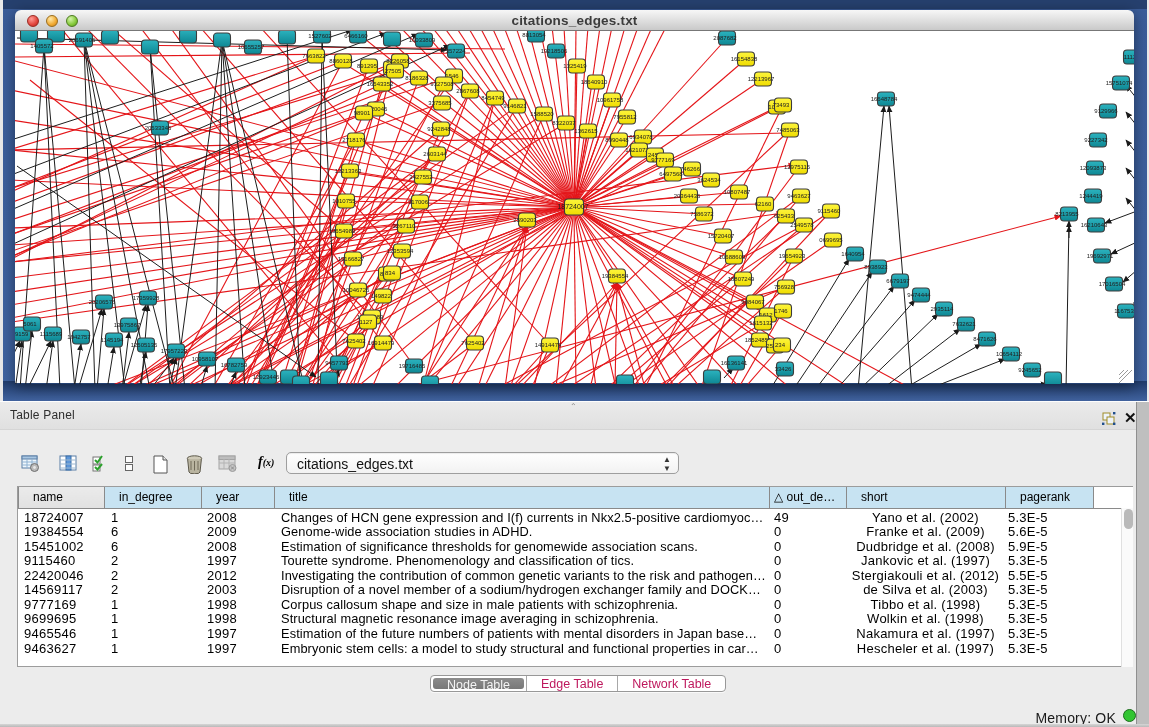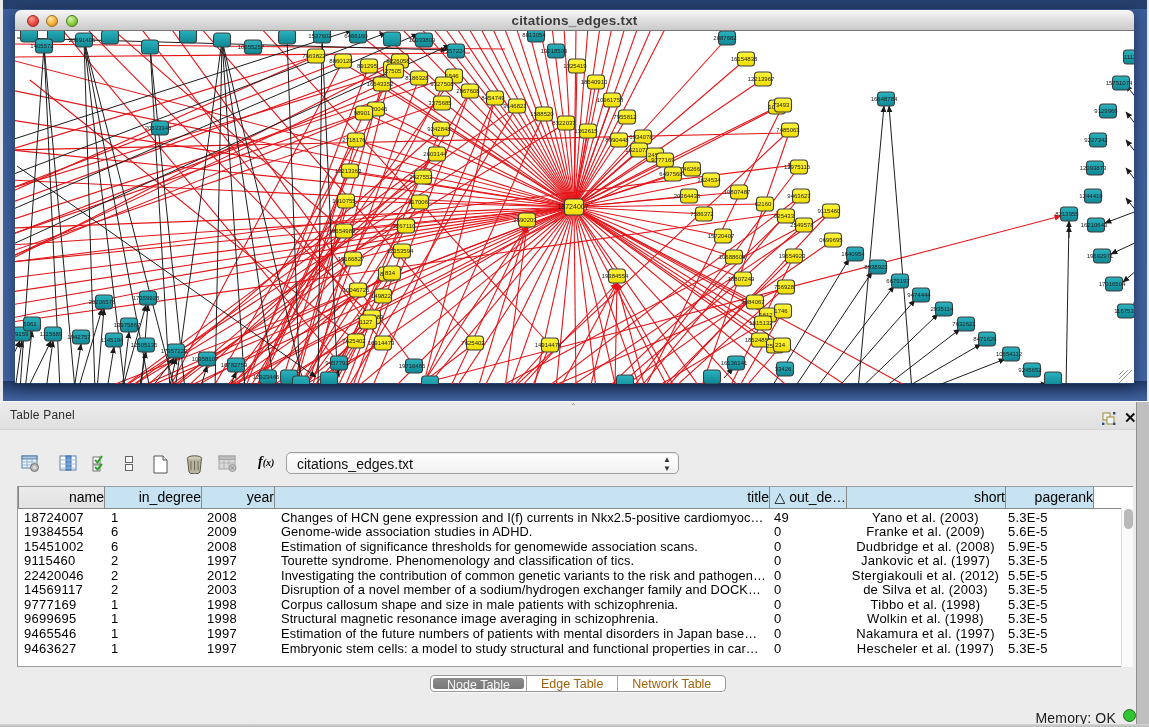--- a/index.html
+++ b/index.html
@@ -25,31 +25,31 @@
 #caret{position:absolute;left:570px;top:0px;font-size:8px;color:#8a8a8a}
 #pfloat{position:absolute;left:1102px;top:10px;width:14px;height:13px}
 #pclose{position:absolute;left:1124px;top:9px;font-size:15px;font-weight:700;color:#111;line-height:14px}
 #toolbar{position:absolute;left:0;top:29px;width:100%;height:55px}
 .ic{position:absolute;top:24px}
 #combo{position:absolute;left:286px;top:21px;width:393px;height:22px;border:1px solid #9e9e9e;border-radius:5px;background:linear-gradient(#ffffff,#f2f2f2);box-shadow:inset 0 1px 1px rgba(0,0,0,.08)}
 #combo .cv{position:absolute;left:10px;top:2.5px;font-size:14px;color:#111}
 #combo .st{position:absolute;right:7px;top:2px;font-size:8px;color:#333;line-height:9px;text-align:center}
 #tblarea{position:absolute;left:17px;top:84px;width:1116px;height:181px;background:#fff;border:1px solid #9c9c9c;border-right:none}
 table{border-collapse:collapse;table-layout:fixed;width:1104px;font-size:13px;color:#000}
-#thdr td{height:21px;background:#c7e3f2;border:1px solid #8a8a8a;border-top:none;text-align:right;font-size:14px;white-space:nowrap;overflow:hidden;padding:0 0 0 14px}#thdr td.c1{background:linear-gradient(#ebebeb,#e1e1e1)}
+#thdr td{height:21px;background:#c7e3f2;border:1px solid #8a8a8a;border-top:none;text-align:left;font-size:12px;white-space:nowrap;overflow:hidden;padding:0 0 0 14px}#thdr td.c1{background:linear-gradient(#ebebeb,#e1e1e1)}
 #thdr td.c8{background:#fff;border:none;border-bottom:1px solid #8a8a8a;padding:0}
 #tbody{margin-top:2px}#tbody tr{height:14.56px}#tbody td{height:auto;line-height:14.56px;padding:0;white-space:nowrap;overflow:hidden;letter-spacing:.25px}
 .c1{width:86px}.c2{width:97px}.c3{width:73px}.c4{width:495px}.c5{width:77px}.c6{width:159px}.c7{width:88px}.c8{width:29px}
 #tbody .c1{padding-left:6px}#tbody .c2{padding-left:7px}#tbody .c3{padding-left:6px}
 #tbody .c4{padding-left:7px;font-size:12.8px;letter-spacing:.1px}#tbody .c5{padding-left:5px}#tbody .c6{text-align:center}
 #tbody .c7{padding-left:3px}
 #vsb{position:absolute;right:0px;top:21px;width:12px;height:159px;background:#fafafa;border-left:1px solid #e0e0e0}
 #vsb .th{position:absolute;left:1.5px;top:1px;width:9px;height:20px;border-radius:5px;background:#b9b9b9}
 #tabs{position:absolute;left:430px;top:273px;height:17px;display:flex;border:1px solid #989898;border-radius:4px;background:#fff;box-shadow:0 1px 0 rgba(255,255,255,.7)}
-#tabs div{font-size:12.5px;line-height:16px;padding:0 14px;color:#a16207}
+#tabs div{font-size:12.5px;line-height:16px;padding:0 14px;color:#be185d}
 #tabs .sel{background:linear-gradient(#8c8c8c,#787878);color:#f4f4f4;border-radius:3px;margin:2px;line-height:14px}
 #tabs div+div{border-left:1px solid #a8a8a8}
 #status{position:absolute;left:0;top:298px;width:100%;height:27px}
 #mem{position:absolute;right:33px;top:10px;font-size:14px;letter-spacing:.2px;color:#1a1a1a}
 #dot{position:absolute;right:13px;top:9px;width:13px;height:13px;border-radius:50%;background:#32c532;border:1.5px solid #1e6b1e}
 #rstrip{position:absolute;left:1136px;top:402px;width:13px;height:325px;background:#bfbfbf;border-left:1px solid #8f8f8f}
 #gcorner{position:absolute;left:0;top:0;width:3px;height:4px;background:#e9e9e9}
 #botline{position:absolute;left:0;top:724px;width:1149px;height:3px;background:linear-gradient(#d6d6d6,#b9b9b9)}
 </style></head><body>
 <div id="page">
@@ -728,21 +728,21 @@
           </tbody>
         </table>
    <table id="tbody">
           <tbody>
             <tr>
               <td class="c1">18724007</td>
               <td class="c2">1</td>
               <td class="c3">2008</td>
               <td class="c4">Changes of HCN gene expression and I(f) currents in Nkx2.5-positive cardiomyoc…</td>
               <td class="c5">49</td>
-              <td class="c6">Yano et al. (2003)</td>
+              <td class="c6">Yano et al. (2002)</td>
               <td class="c7">5.3E-5</td>
               <td class="c8"></td>
             </tr>
             <tr>
               <td class="c1">19384554</td>
               <td class="c2">6</td>
               <td class="c3">2009</td>
               <td class="c4">Genome-wide association studies in ADHD.</td>
               <td class="c5">0</td>
               <td class="c6">Franke et al. (2009)</td>

